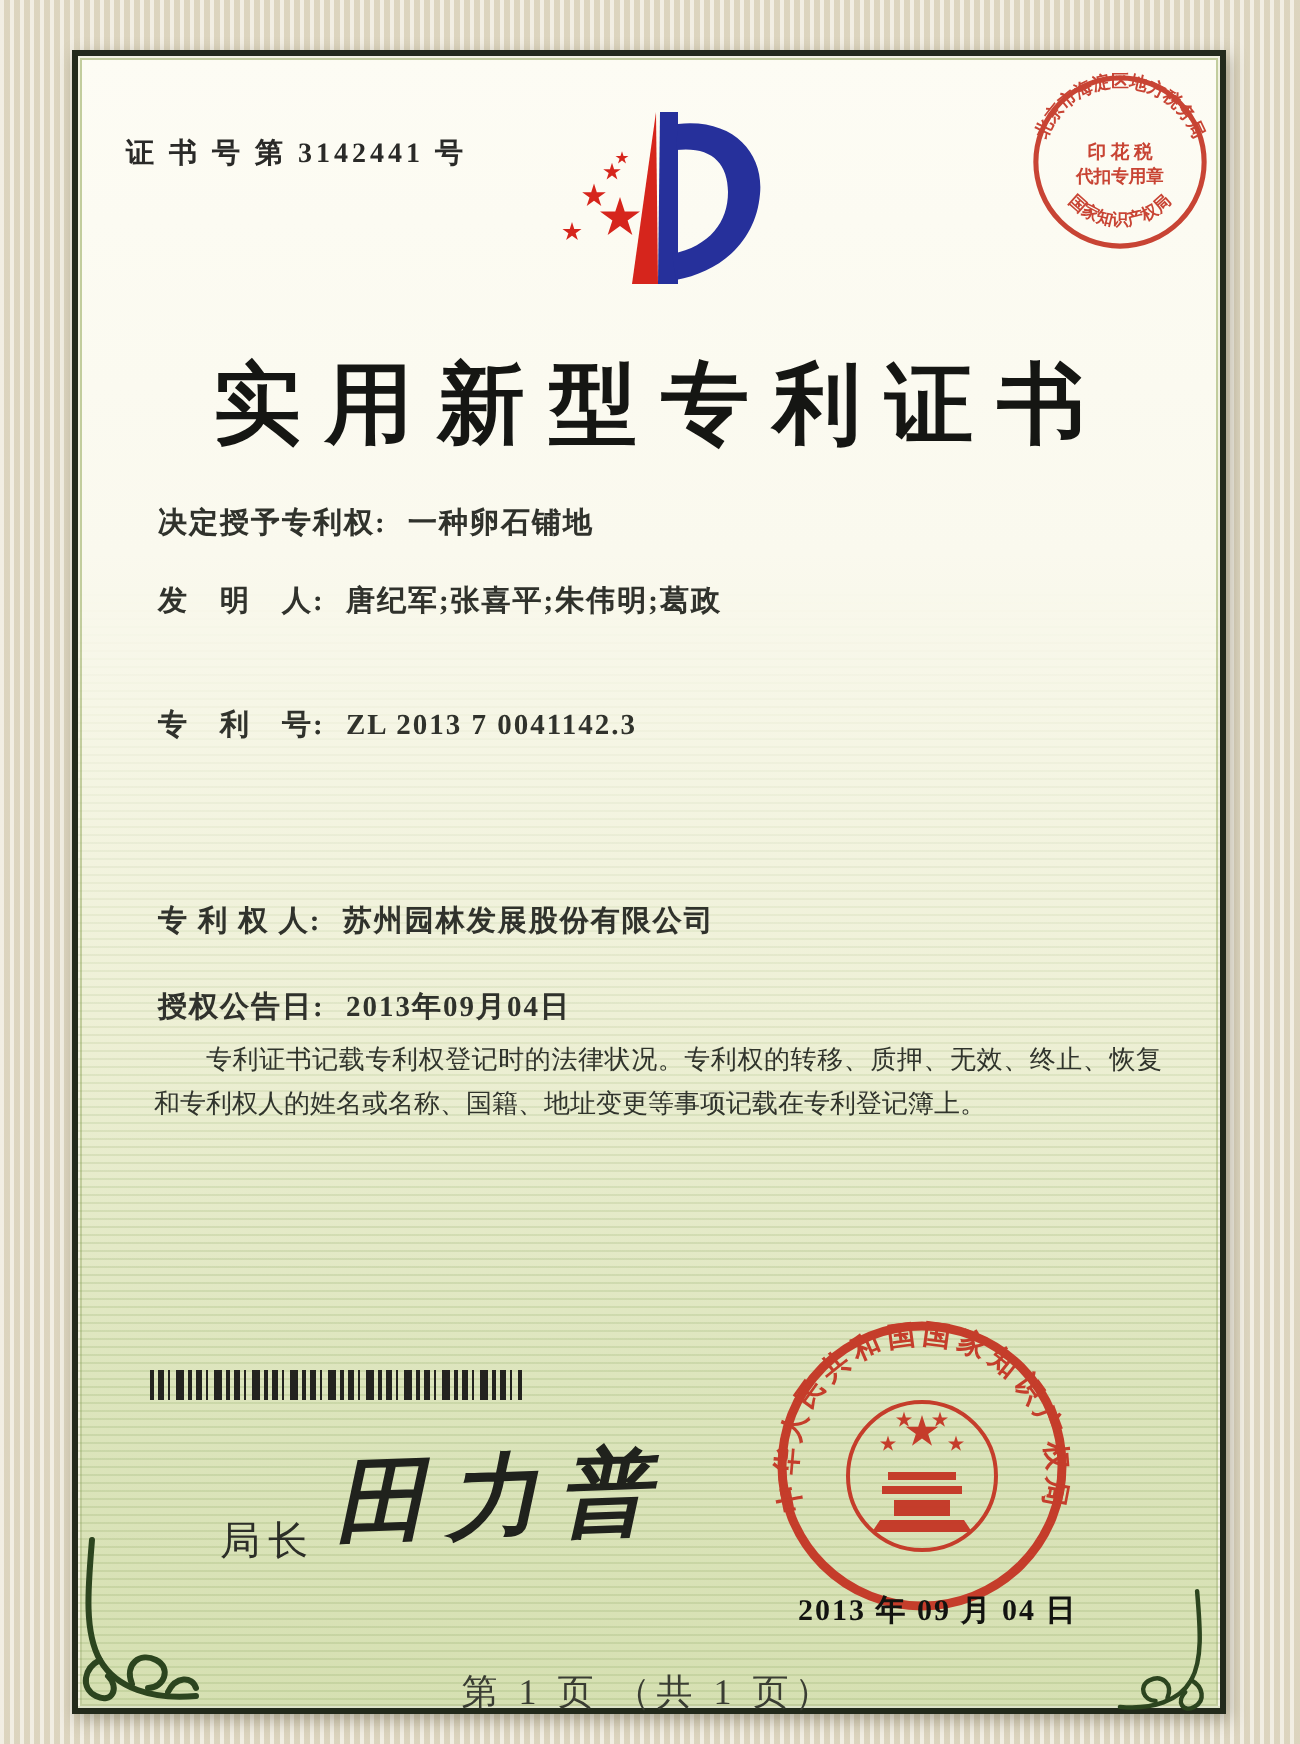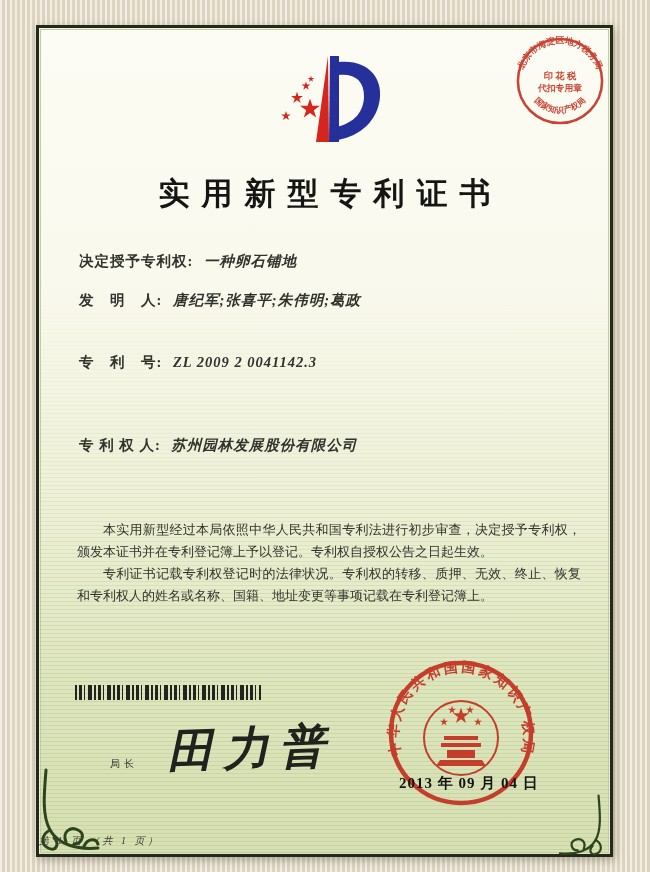--- a/index.html
+++ b/index.html
@@ -22,53 +22,54 @@
   .guilloche{
     position:absolute;inset:0;pointer-events:none;
     background:repeating-linear-gradient(0deg, rgba(116,150,72,.16) 0 1px, transparent 1px 4px);
     -webkit-mask-image:linear-gradient(180deg, transparent 32%, #000 72%);
     mask-image:linear-gradient(180deg, transparent 32%, #000 72%);
   }
   .abs{position:absolute;}
   .cert-no{left:24px;top:40px;font-size:14px;letter-spacing:2px;color:#2a2a28;font-weight:600;}
   .tax-seal{left:476px;top:8px;width:90px;height:90px;opacity:.92;}
   .logo{left:226px;top:16px;width:150px;height:114px;}
-  .title{left:0;top:145px;width:100%;text-align:center;font-size:31px;font-weight:700;
+  .title{left:0;top:145px;width:100%;text-align:center;font-size:44px;font-weight:700;
          letter-spacing:12px;text-indent:12px;color:#151613;}
   .field{left:40px;font-size:14.5px;font-weight:600;color:#30322c;letter-spacing:1px;}
-  .f0{top:224px}.f1{top:263px}.f2{top:325px}.f3{top:373px}.f4{top:408px}.f5{top:466px}
-  .field .val{margin-left:6px;font-weight:600;font-style:italic;}
+  .f0{top:224px}.f1{top:263px}.f2{top:325px}.f3{top:373px}.f4{top:423px}.f5{top:466px}
+  .field .val{margin-left:6px;font-weight:600;}
   .bodytext{left:38px;top:491px;width:504px;font-size:13px;line-height:22px;
             text-align:justify;color:#30342c;}
   .bodytext p{margin:0;text-indent:2em;}
   .barcode{left:36px;top:657px;width:186px;height:15px;
     background:repeating-linear-gradient(90deg,
       #23231f 0 2px, transparent 2px 4px,
       #23231f 4px 7px, transparent 7px 9px,
       #23231f 9px 10px, transparent 10px 13px,
       #23231f 13px 17px, transparent 17px 19px);
   }
-  .signer-title{left:71px;top:729px;font-size:10px;letter-spacing:4px;color:#2c2e28;}
+  .signer-title{left:71px;top:729px;font-size:20px;letter-spacing:4px;color:#2c2e28;}
   .signature{left:128px;top:690px;font-size:46px;font-weight:700;letter-spacing:10px;
              color:#20221d;transform:rotate(-2deg);font-style:italic;}
   .gov-seal{left:347px;top:630px;width:150px;height:150px;opacity:.95;}
-  .issue-date{left:360px;top:746px;font-size:15px;font-weight:700;letter-spacing:1px;color:#121310;z-index:5;}
+  .issue-date{left:360px;top:768px;font-size:15px;font-weight:700;letter-spacing:1px;color:#121310;z-index:5;}
   .flourish-l{left:1px;top:740px;width:62px;height:86px;}
   .flourish-r{left:518px;top:766px;width:46px;height:64px;transform:scaleX(-1);}
-  .footer{left:0;top:806px;width:100%;text-align:left;font-size:10px;
-          letter-spacing:3px;color:#3a3d33;font-style:italic;}
+  .footer{left:0;top:806px;width:100%;text-align:center;font-size:18px;
+          letter-spacing:3px;color:#3a3d33;}
   .sealred{fill:#c43524;}
   svg text{font-family:"Liberation Serif","DejaVu Serif",serif;}
 </style>
 </head>
 <body>
 
 <div class="cert">
   <div class="guilloche"></div>
 
+  <div class="abs cert-no">证 书 号 第 3142441 号</div>
 
   <svg class="abs tax-seal" viewBox="0 0 92 92">
     <circle cx="46" cy="46" r="43" fill="none" stroke="#c43524" stroke-width="2.6"></circle>
     <defs>
       <path id="arcTopSmall" d="M 8,60 A 40,40 0 1 1 84,60"></path>
       <path id="arcBotSmall" d="M 13,55 A 35,35 0 0 0 79,55"></path>
     </defs>
     <text font-size="9" fill="#c43524" font-weight="bold">
       <textPath href="#arcTopSmall" startOffset="50%" text-anchor="middle">北京市海淀区地方税务局</textPath>
     </text>
@@ -98,29 +99,32 @@
   <div class="abs field f0">
     <span>决定授予专利权:</span>
     <span class="val">一种卵石铺地</span>
   </div>
   <div class="abs field f1">
     <span>发　明　人:</span>
     <span class="val">唐纪军;张喜平;朱伟明;葛政</span>
   </div>
   <div class="abs field f2">
     <span>专　利　号:</span>
-    <span class="val">ZL 2009 2 0041142.3</span>
+    <span class="val">ZL 2013 7 0041142.3</span>
   </div>
   <div class="abs field f4">
     <span>专 利 权 人:</span>
     <span class="val">苏州园林发展股份有限公司</span>
   </div>
+  <div class="abs field f5">
+    <span>授权公告日:</span>
+    <span class="val">2013年09月04日</span>
+  </div>
 
   <div class="abs bodytext">
-    <p>本实用新型经过本局依照中华人民共和国专利法进行初步审查，决定授予专利权，颁发本证书并在专利登记簿上予以登记。专利权自授权公告之日起生效。</p>
     <p>专利证书记载专利权登记时的法律状况。专利权的转移、质押、无效、终止、恢复和专利权人的姓名或名称、国籍、地址变更等事项记载在专利登记簿上。</p>
   </div>
 
   <div class="abs barcode"></div>
 
   <div class="abs signer-title">局长</div>
   <div class="abs signature">田力普</div>
 
   <svg class="abs gov-seal" viewBox="0 0 150 150">
     <defs>

